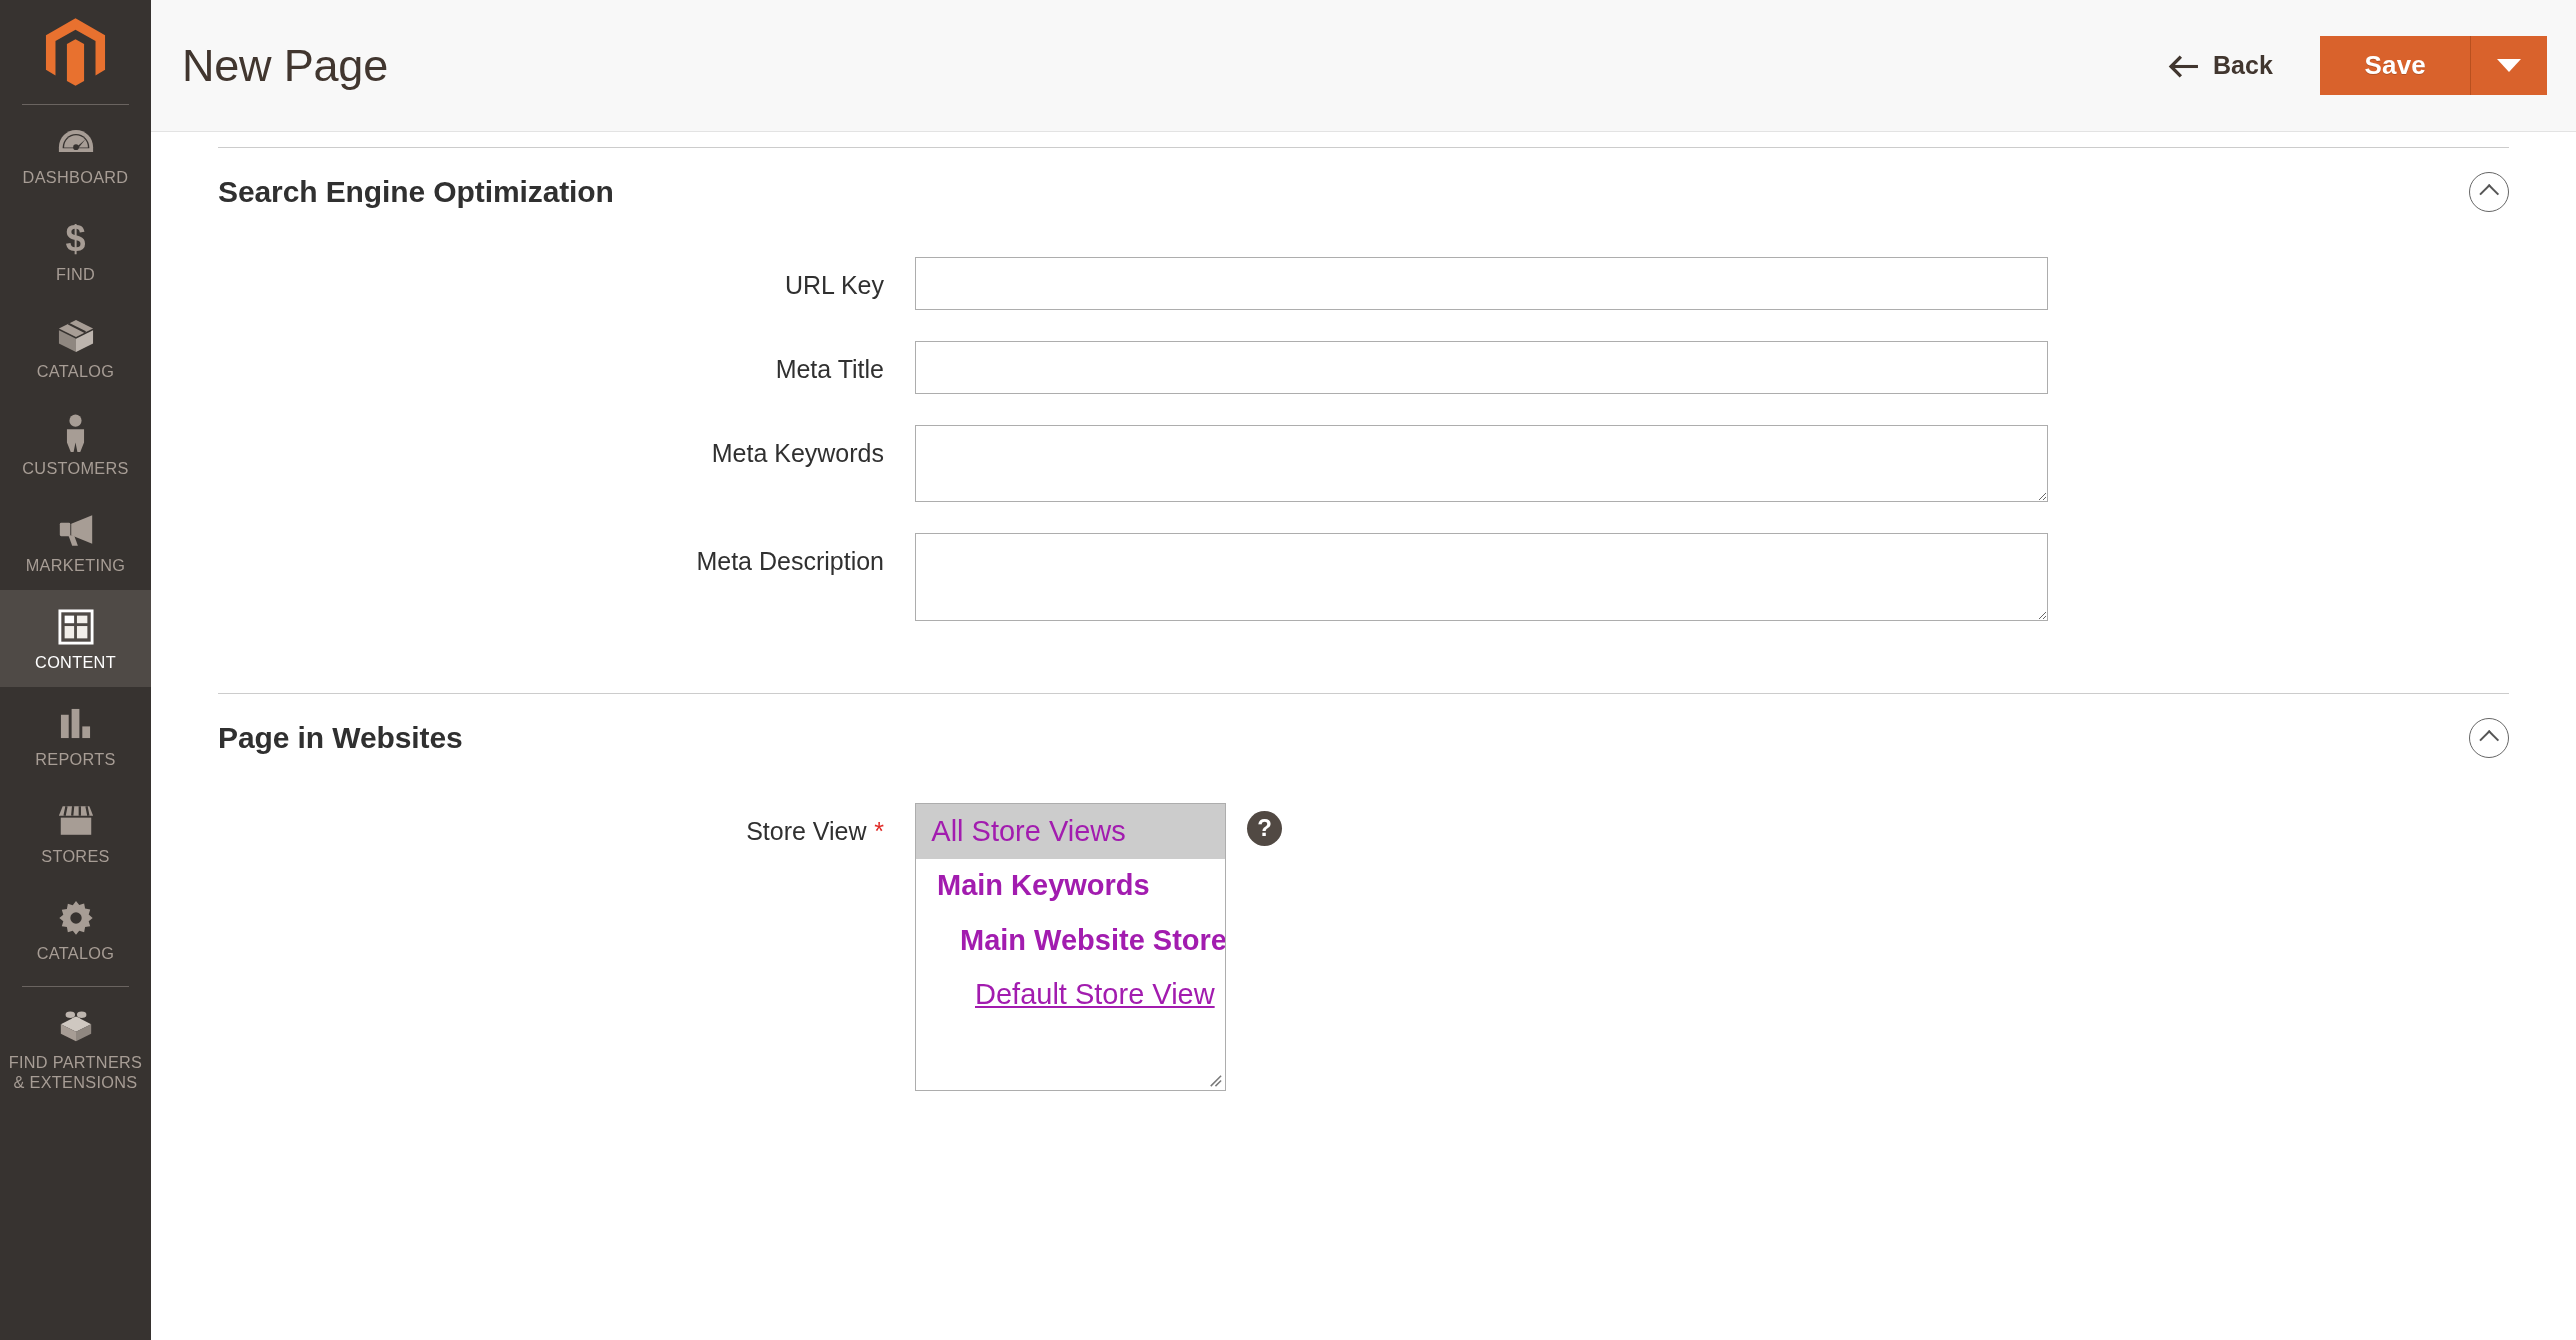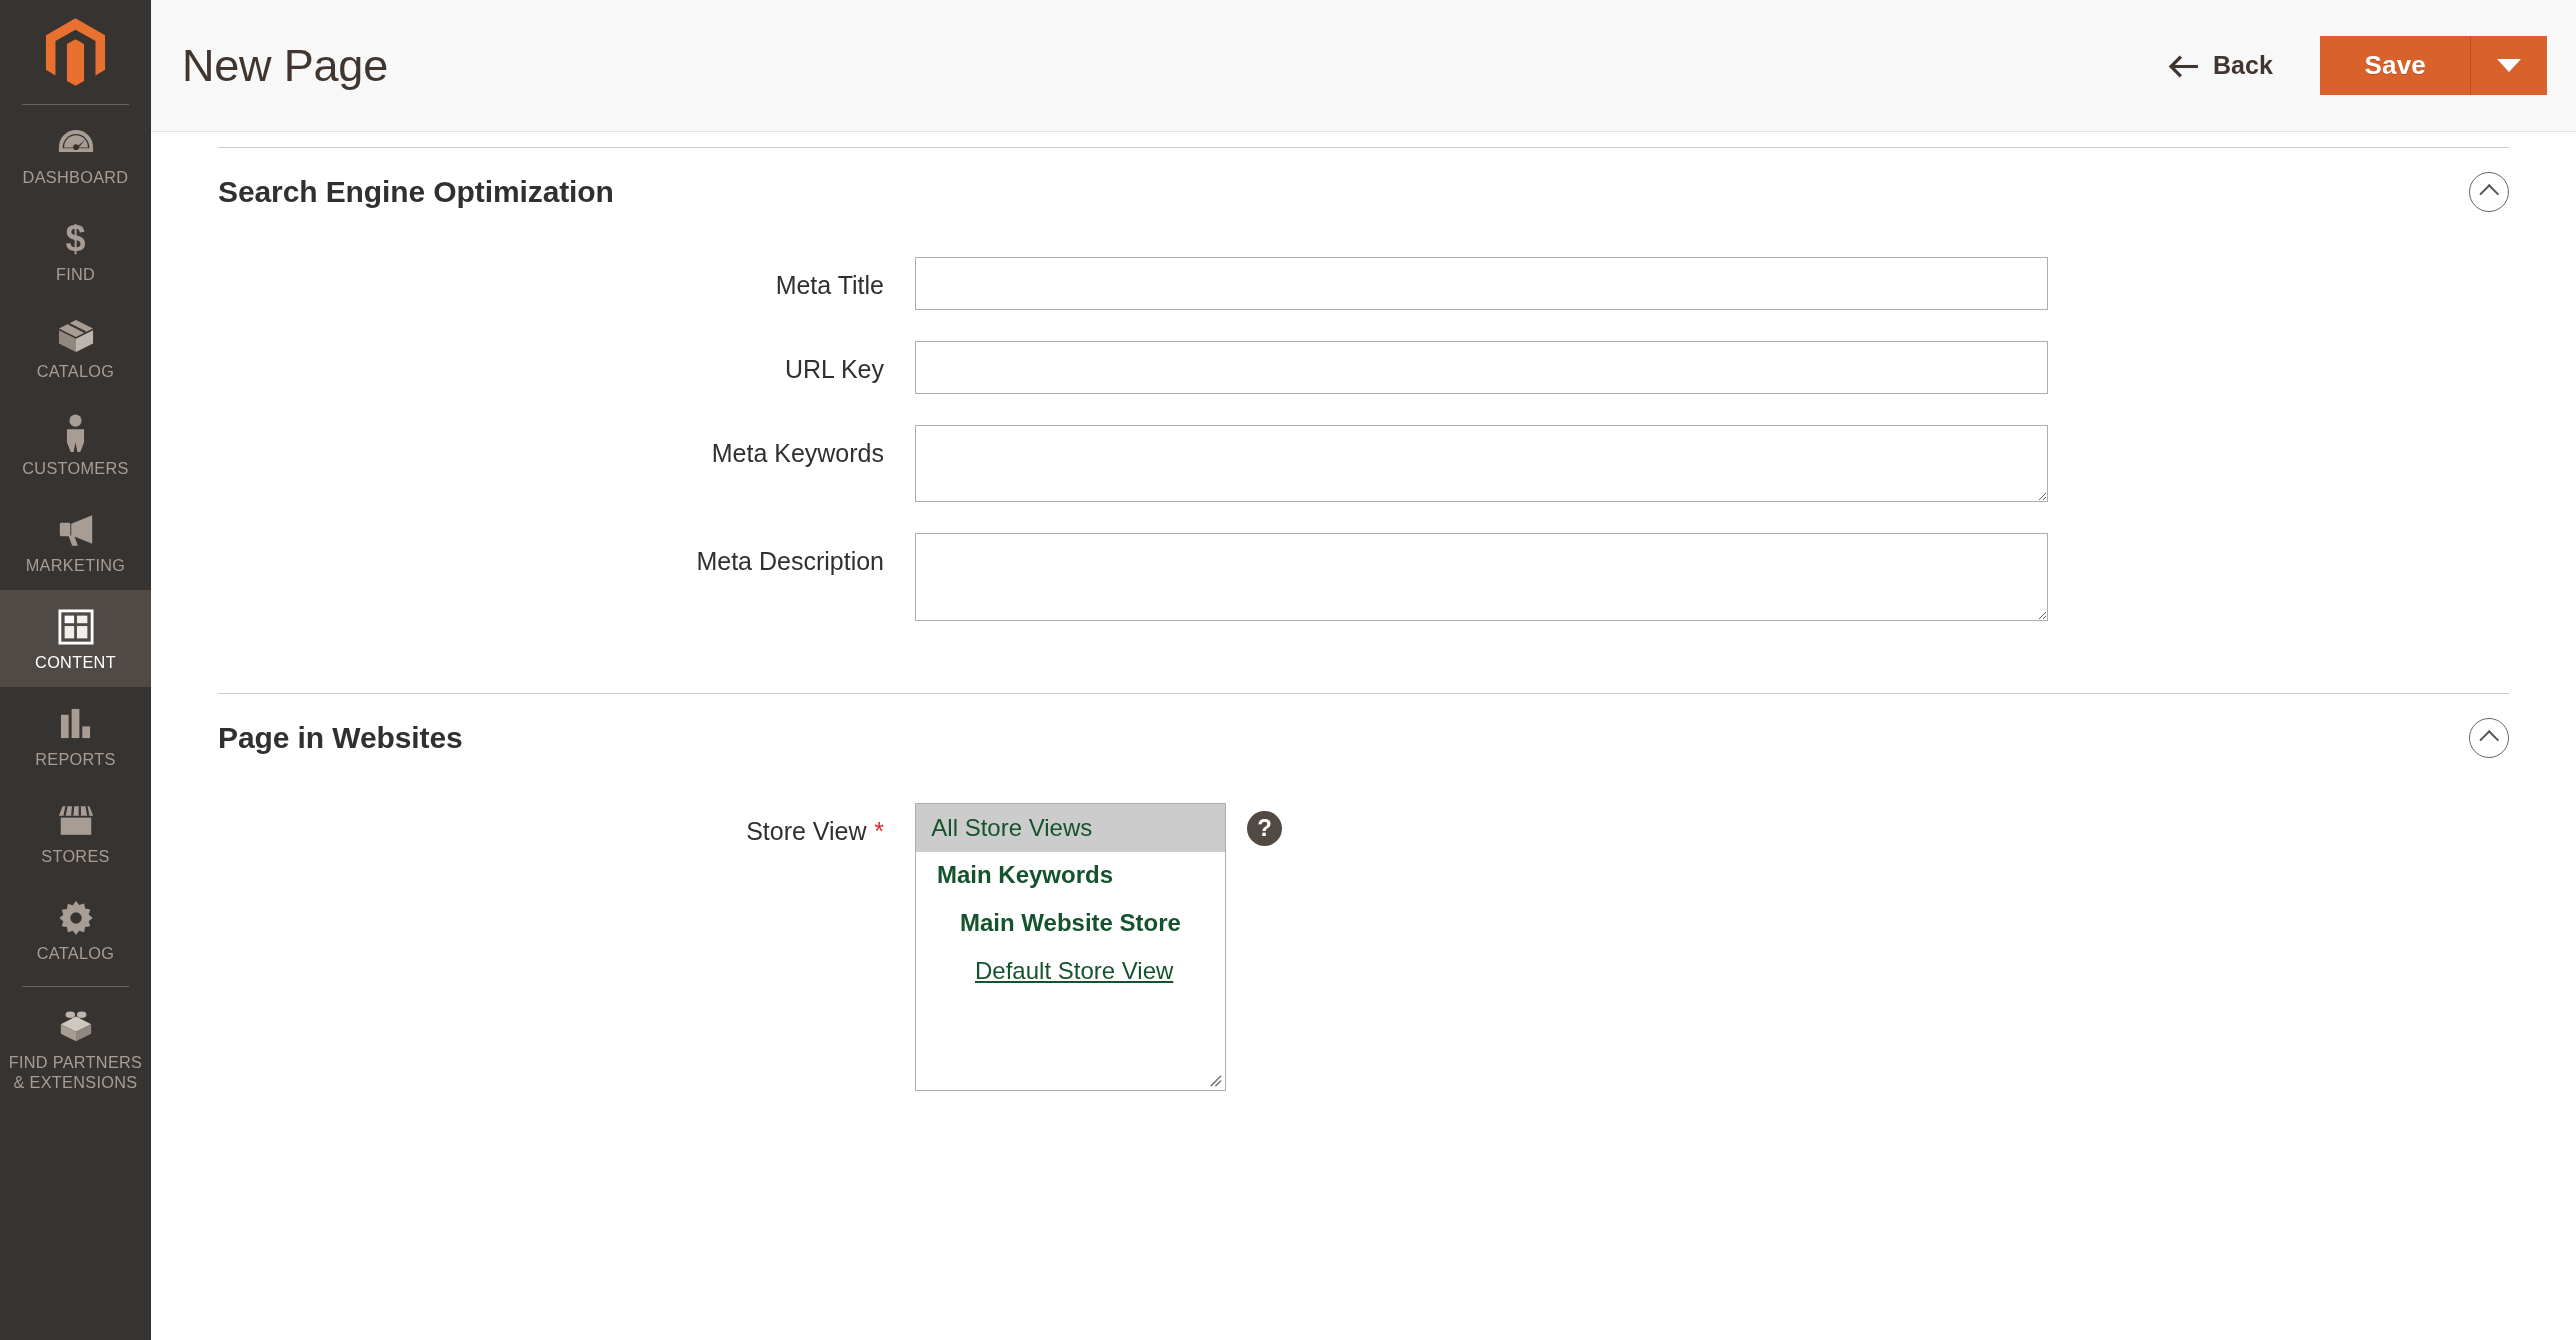--- a/index.html
+++ b/index.html
@@ -273,22 +273,22 @@
     color: #303030;
     font-family: "Liberation Sans", sans-serif;
     padding: 0;
     outline: none;
     overflow: hidden;
     position: relative;
   }
   .ms-option {
     padding: 7.7px 0 7.7px 15.3px;
     line-height: 1.35;
-    font-size: 24px;
-    color: #14532d;
+    font-size: 29px;
+    color: #a21caf;
     cursor: pointer;
     white-space: nowrap;
   }
   .ms-option.selected { background: #cccccc; }
   .ms-option.lvl1 { font-weight: 700; padding-left: 21px; }
   .ms-option.lvl2 { font-weight: 700; padding-left: 44px; }
   .ms-option.lvl3 { font-weight: 400; padding-left: 59px; text-decoration: underline; }
   .ms-resize {
     position: absolute;
     right: 1.9px; bottom: 1.9px;
@@ -478,28 +478,28 @@
         <div class="section-head">
           <span class="section-title">Search Engine Optimization</span>
           <button class="collapse-toggle">
             <span class="chev-up"></span>
           </button>
         </div>
 
         <div class="form-body">
 
           <div class="field-row">
-            <div class="field-label">Meta Title</div>
+            <div class="field-label">URL Key</div>
             <div class="field-control">
               <input class="text-input" type="text" value="" style="">
             </div>
           </div>
 
           <div class="field-row">
-            <div class="field-label">URL Key</div>
+            <div class="field-label">Meta Title</div>
             <div class="field-control">
               <input class="text-input" type="text" value="" style="">
             </div>
           </div>
 
           <div class="field-row">
             <div class="field-label">Meta Keywords</div>
             <div class="field-control">
               <textarea class="text-area" style=""></textarea>
             </div>

